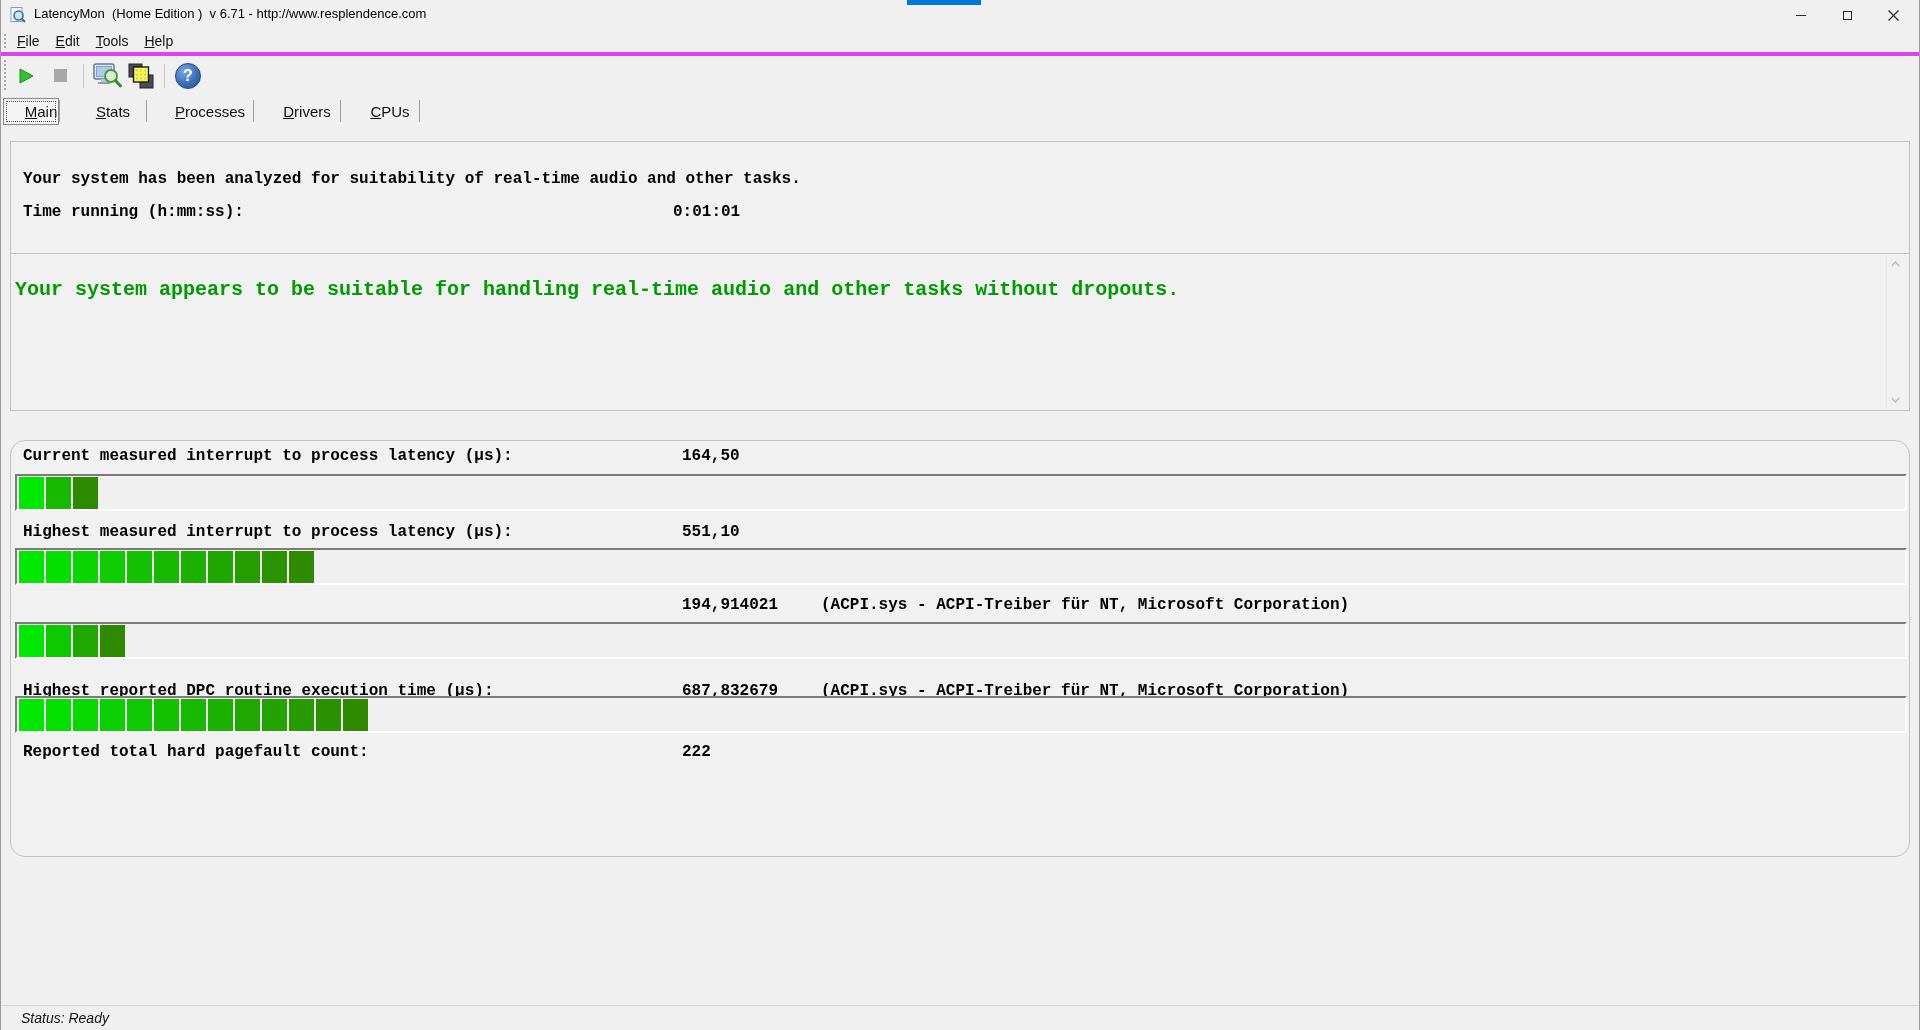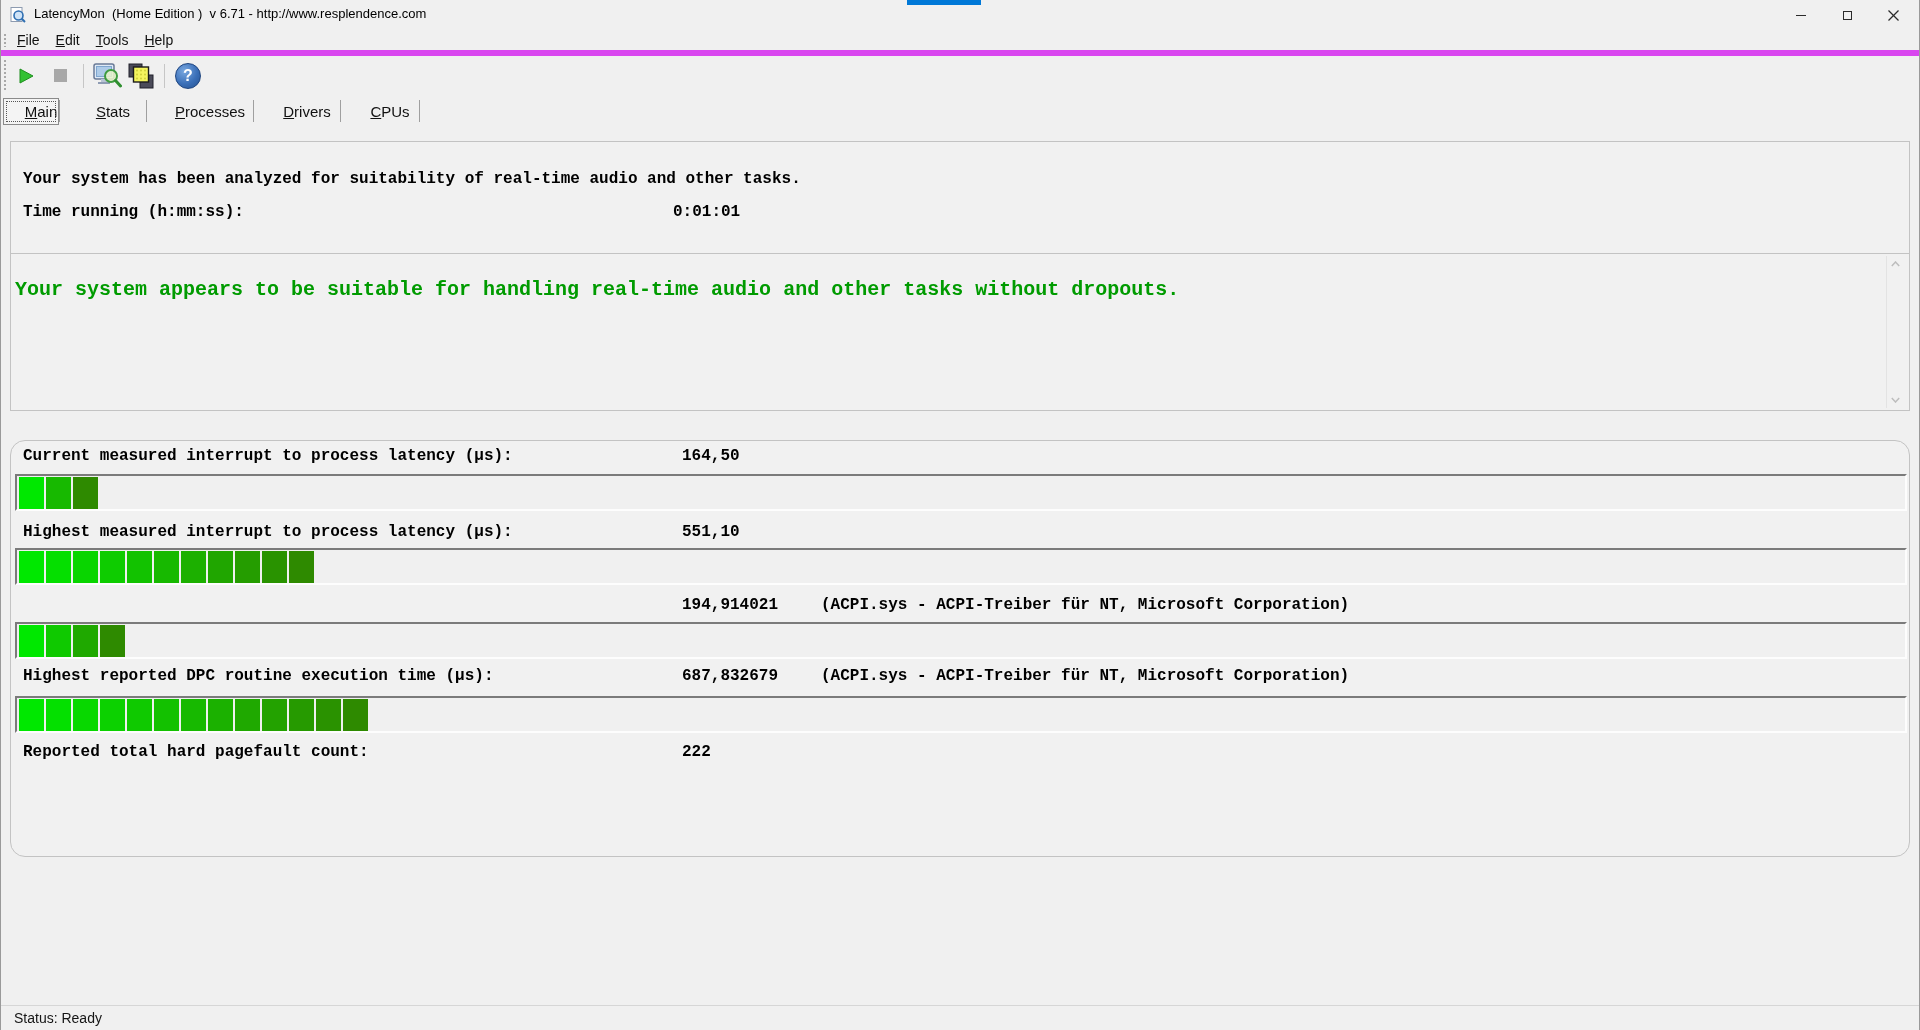--- a/index.html
+++ b/index.html
@@ -17,21 +17,21 @@
   .titlebar .appicon { position:absolute; left:9px; top:7px; width:16px; height:16px; }
   .titlebar .title { position:absolute; left:33px; top:6px; font-size:13px; color:#000; white-space:pre; }
   .accent-strip { position:absolute; top:0; left:906px; width:74px; height:5px; background:#0078d7; }
   .caption-buttons { position:absolute; right:3px; top:0; height:30px; display:flex; }
   .cap-btn { width:46px; height:30px; display:flex; align-items:center; justify-content:center; background:transparent; border:none; }
   .glyph-min { width:10px; height:1px; background:#2b2b2b; }
   .glyph-max { width:9px; height:9px; border:1px solid #2b2b2b; }
 
   
   .menubar { position:absolute; left:1px; top:30px; right:1px; height:26px; background:#f0f0f0;
-    display:flex; align-items:center; border-bottom:6px solid #d946ef; }
+    display:flex; align-items:center; border-bottom:4px solid #d946ef; }
   .grip { width:5px; align-self:stretch; margin:3px 2px 3px 2px;
     background-image:radial-gradient(circle, #a9a9a9 34%, transparent 36%);
     background-size:4px 4px; background-position:0 0; width:4px; }
   .menu-item { padding:4px 8px; font-size:14px; color:#111; }
   .fl { display:inline-block; }
   .fl::first-letter { text-decoration:underline; }
 
   
   .toolbar { position:absolute; left:1px; top:56px; right:1px; height:39px; background:#f0f0f0;
     display:flex; align-items:center; }
@@ -76,21 +76,21 @@
   .meter-bar { position:absolute; left:4px; width:1892px; height:37px;
     background:#f0f0f0;
     border-top:2px solid #7b7b7b; border-left:2px solid #7b7b7b;
     border-bottom:2px solid #fdfdfd; border-right:2px solid #fdfdfd;
     padding:1px 0 0 2px; white-space:nowrap; overflow:hidden; }
   .meter-cell { display:inline-block; width:25px; height:32px; margin-right:2px; }
 
   
   .statusbar { position:absolute; left:1px; right:1px; bottom:0; height:25px; background:#f0f0f0;
     border-top:1px solid #d6d6d6; display:flex; align-items:center; }
-  .statusbar span { margin-left:13px; font-size:14px; color:#151515; }
+  .statusbar span { margin-left:20px; font-size:14px; color:#151515;font-style:italic; }
 </style>
 </head>
 <body>
 
 <div id="window">
 
   <div class="titlebar">
     <svg class="appicon" viewBox="0 0 16 16">
       <rect x="1" y="0.5" width="11" height="14" fill="#ffffff" stroke="#8d9bb0" stroke-width="1"></rect>
       <circle cx="8.5" cy="8.5" r="4.5" fill="#cfe3f7" stroke="#2f6fb2" stroke-width="1.6"></circle>
@@ -223,21 +223,21 @@
       <div class="meter-label-row" style="top: 82px;">
         <span class="mono abs m-label">Highest measured interrupt to process latency (µs):</span>
         <span class="mono abs m-value">551,10</span>
       </div>
       <div class="meter-bar" style="top: 107px;"><span class="meter-cell" style="background: rgb(0, 232, 0);"></span><span class="meter-cell" style="background: rgb(5, 223, 0);"></span><span class="meter-cell" style="background: rgb(9, 213, 0);"></span><span class="meter-cell" style="background: rgb(14, 204, 0);"></span><span class="meter-cell" style="background: rgb(18, 194, 0);"></span><span class="meter-cell" style="background: rgb(23, 185, 0);"></span><span class="meter-cell" style="background: rgb(28, 176, 0);"></span><span class="meter-cell" style="background: rgb(32, 166, 0);"></span><span class="meter-cell" style="background: rgb(37, 157, 0);"></span><span class="meter-cell" style="background: rgb(41, 147, 0);"></span><span class="meter-cell" style="background: rgb(46, 138, 0);"></span></div>
       <div class="meter-label-row" style="top: 155px;">
         <span class="mono abs m-value">194,914021</span>
         <span class="mono abs m-extra">(ACPI.sys - ACPI-Treiber für NT, Microsoft Corporation)</span>
       </div>
       <div class="meter-bar" style="top: 181px;"><span class="meter-cell" style="background: rgb(0, 232, 0);"></span><span class="meter-cell" style="background: rgb(15, 201, 0);"></span><span class="meter-cell" style="background: rgb(31, 169, 0);"></span><span class="meter-cell" style="background: rgb(46, 138, 0);"></span></div>
-      <div class="meter-label-row" style="top: 226px;">
+      <div class="meter-label-row" style="top: 241px;">
         <span class="mono abs m-label">Highest reported DPC routine execution time (µs):</span>
         <span class="mono abs m-value">687,832679</span>
         <span class="mono abs m-extra">(ACPI.sys - ACPI-Treiber für NT, Microsoft Corporation)</span>
       </div>
       <div class="meter-bar" style="top: 255px;"><span class="meter-cell" style="background: rgb(0, 232, 0);"></span><span class="meter-cell" style="background: rgb(4, 224, 0);"></span><span class="meter-cell" style="background: rgb(8, 216, 0);"></span><span class="meter-cell" style="background: rgb(12, 209, 0);"></span><span class="meter-cell" style="background: rgb(15, 201, 0);"></span><span class="meter-cell" style="background: rgb(19, 193, 0);"></span><span class="meter-cell" style="background: rgb(23, 185, 0);"></span><span class="meter-cell" style="background: rgb(27, 177, 0);"></span><span class="meter-cell" style="background: rgb(31, 169, 0);"></span><span class="meter-cell" style="background: rgb(35, 162, 0);"></span><span class="meter-cell" style="background: rgb(38, 154, 0);"></span><span class="meter-cell" style="background: rgb(42, 146, 0);"></span><span class="meter-cell" style="background: rgb(46, 138, 0);"></span></div>
       <div class="meter-label-row" style="top: 302px;">
         <span class="mono abs m-label">Reported total hard pagefault count:</span>
         <span class="mono abs m-value">222</span>
       </div>
     </div>

